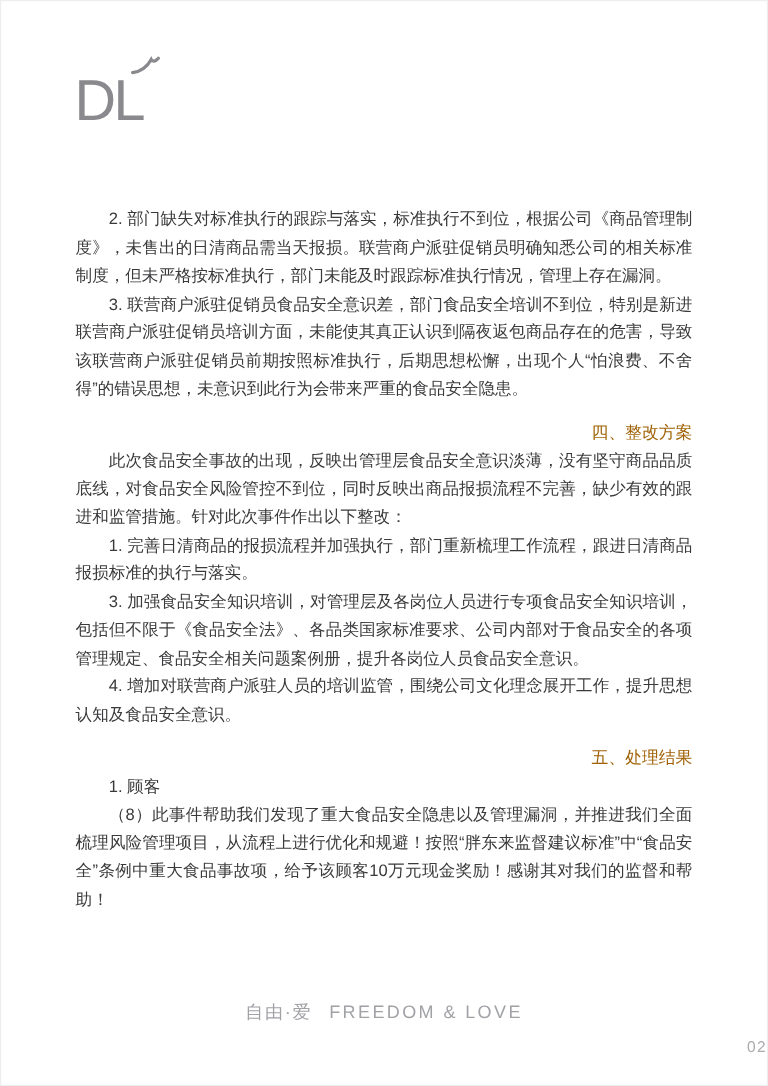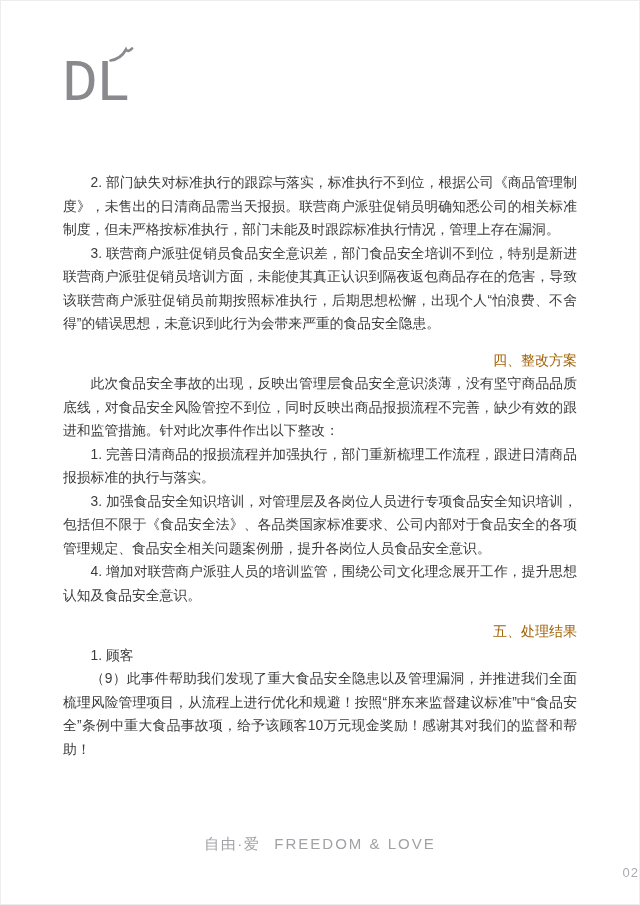--- a/index.html
+++ b/index.html
@@ -19,22 +19,22 @@
     overflow: hidden;
   }
   
   .logo {
     position: absolute;
     left: 61px;
     top: 54px;
     height: 64px;
   }
   .logo-text {
-    font-family: Liberation Mono, monospace;
-    font-size: 59px;
+    font-family: Liberation Sans, sans-serif;
+    font-size: 48px;
     line-height: 60px;
     letter-spacing: -2px;
     color: #8a8a8e;
   }
   .logo-accent {
     position: absolute;
     left: 47px;
     top: -9px;
     width: 25px;
     height: 17px;
@@ -115,21 +115,21 @@
 
 
     <p>3. 加强食品安全知识培训，对管理层及各岗位人员进行专项食品安全知识培训，包括但不限于《食品安全法》、各品类国家标准要求、公司内部对于食品安全的各项管理规定、食品安全相关问题案例册，提升各岗位人员食品安全意识。</p>
 
     <p>4. 增加对联营商户派驻人员的培训监管，围绕公司文化理念展开工作，提升思想认知及食品安全意识。</p>
 
     <h3>五、处理结果</h3>
 
     <p>1. 顾客</p>
 
-    <p>（9）此事件帮助我们发现了重大食品安全隐患以及管理漏洞，并推进我们全面梳理风险管理项目，从流程上进行优化和规避！按照“胖东来监督建议标准”中“食品安全”条例中重大食品事故项，给予该顾客10万元现金奖励！感谢其对我们的监督和帮助！</p>
+    <p>（8）此事件帮助我们发现了重大食品安全隐患以及管理漏洞，并推进我们全面梳理风险管理项目，从流程上进行优化和规避！按照“胖东来监督建议标准”中“食品安全”条例中重大食品事故项，给予该顾客10万元现金奖励！感谢其对我们的监督和帮助！</p>
 
   </div>
 
   <div class="footer">
     <div class="motto">
       <span>自由·爱</span><span class="motto-en">FREEDOM &amp; LOVE</span>
     </div>
     <div class="page-number">02</div>
   </div>
 

